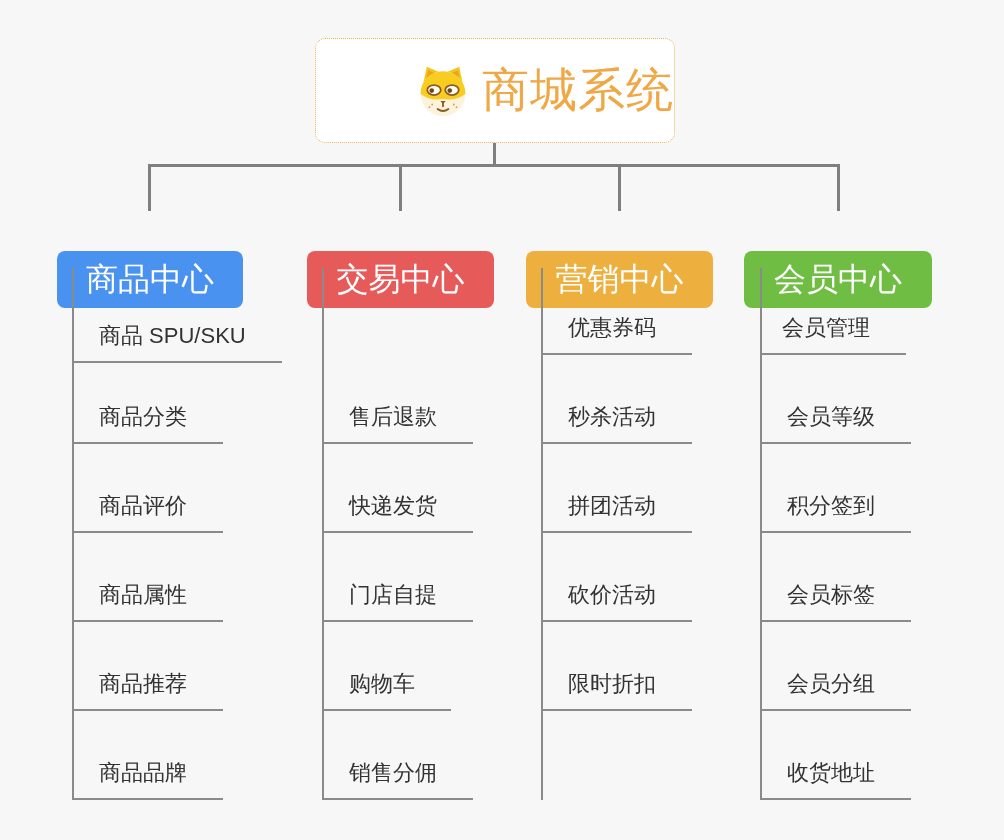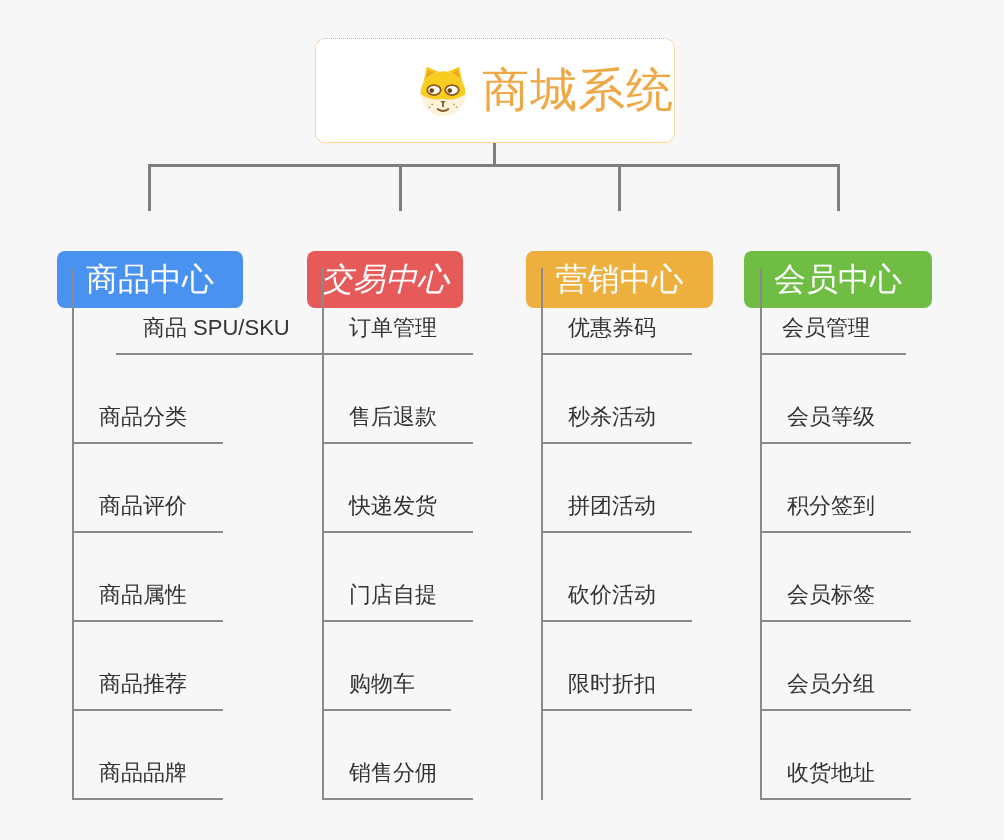--- a/index.html
+++ b/index.html
@@ -110,30 +110,29 @@
         <circle cx="44" cy="45" r="1" fill="#caa24e"></circle>
         <circle cx="47" cy="48" r="1" fill="#caa24e"></circle>
       </svg>
     </span>
     <span class="root-title" style="color: rgb(240, 168, 70);">商城系统</span>
   </div>
 
 <div class="line" style="left: 148px; top: 164px; width: 3px; height: 47px;"></div>
     <div class="branch-header" style="left: 57px; width: 186px; background: rgb(74, 146, 240);">商品中心</div>
     <div class="trunk" style="left: 72px; top: 268px; height: 532px;"></div>
-    <div class="branch-item" style="left: 72px; top: 311px; margin-left: 44px;">商品 SPU/SKU</div>
+    <div class="branch-item" style="left: 72px; top: 319px;">商品 SPU/SKU</div>
     <div class="branch-item" style="left: 72px; top: 400px;">商品分类</div>
     <div class="branch-item" style="left: 72px; top: 489px;">商品评价</div>
     <div class="branch-item" style="left: 72px; top: 578px;">商品属性</div>
     <div class="branch-item" style="left: 72px; top: 667px;">商品推荐</div>
     <div class="branch-item" style="left: 72px; top: 756px;">商品品牌</div>
     <div class="line" style="left: 399px; top: 164px; width: 3px; height: 47px;"></div>
-    <div class="branch-header" style="left: 307px; width: 156px; background: rgb(230, 90, 90); font-style: italic;">交易中心</div>
+    <div class="branch-header" style="left: 307px; width: 187px; background: rgb(230, 90, 90);">交易中心</div>
     <div class="trunk" style="left: 322px; top: 268px; height: 532px;"></div>
-    <div class="branch-item" style="left: 322px; top: 311px;">订单管理</div>
     <div class="branch-item" style="left: 322px; top: 400px;">售后退款</div>
     <div class="branch-item" style="left: 322px; top: 489px;">快递发货</div>
     <div class="branch-item" style="left: 322px; top: 578px;">门店自提</div>
     <div class="branch-item" style="left: 322px; top: 667px;">购物车</div>
     <div class="branch-item" style="left: 322px; top: 756px;">销售分佣</div>
     <div class="line" style="left: 618px; top: 164px; width: 3px; height: 47px;"></div>
     <div class="branch-header" style="left: 526px; width: 187px; background: rgb(237, 175, 62);">营销中心</div>
     <div class="trunk" style="left: 541px; top: 268px; height: 532px;"></div>
     <div class="branch-item" style="left: 541px; top: 311px; text-align: right;">优惠券码</div>
     <div class="branch-item" style="left: 541px; top: 400px;">秒杀活动</div>

